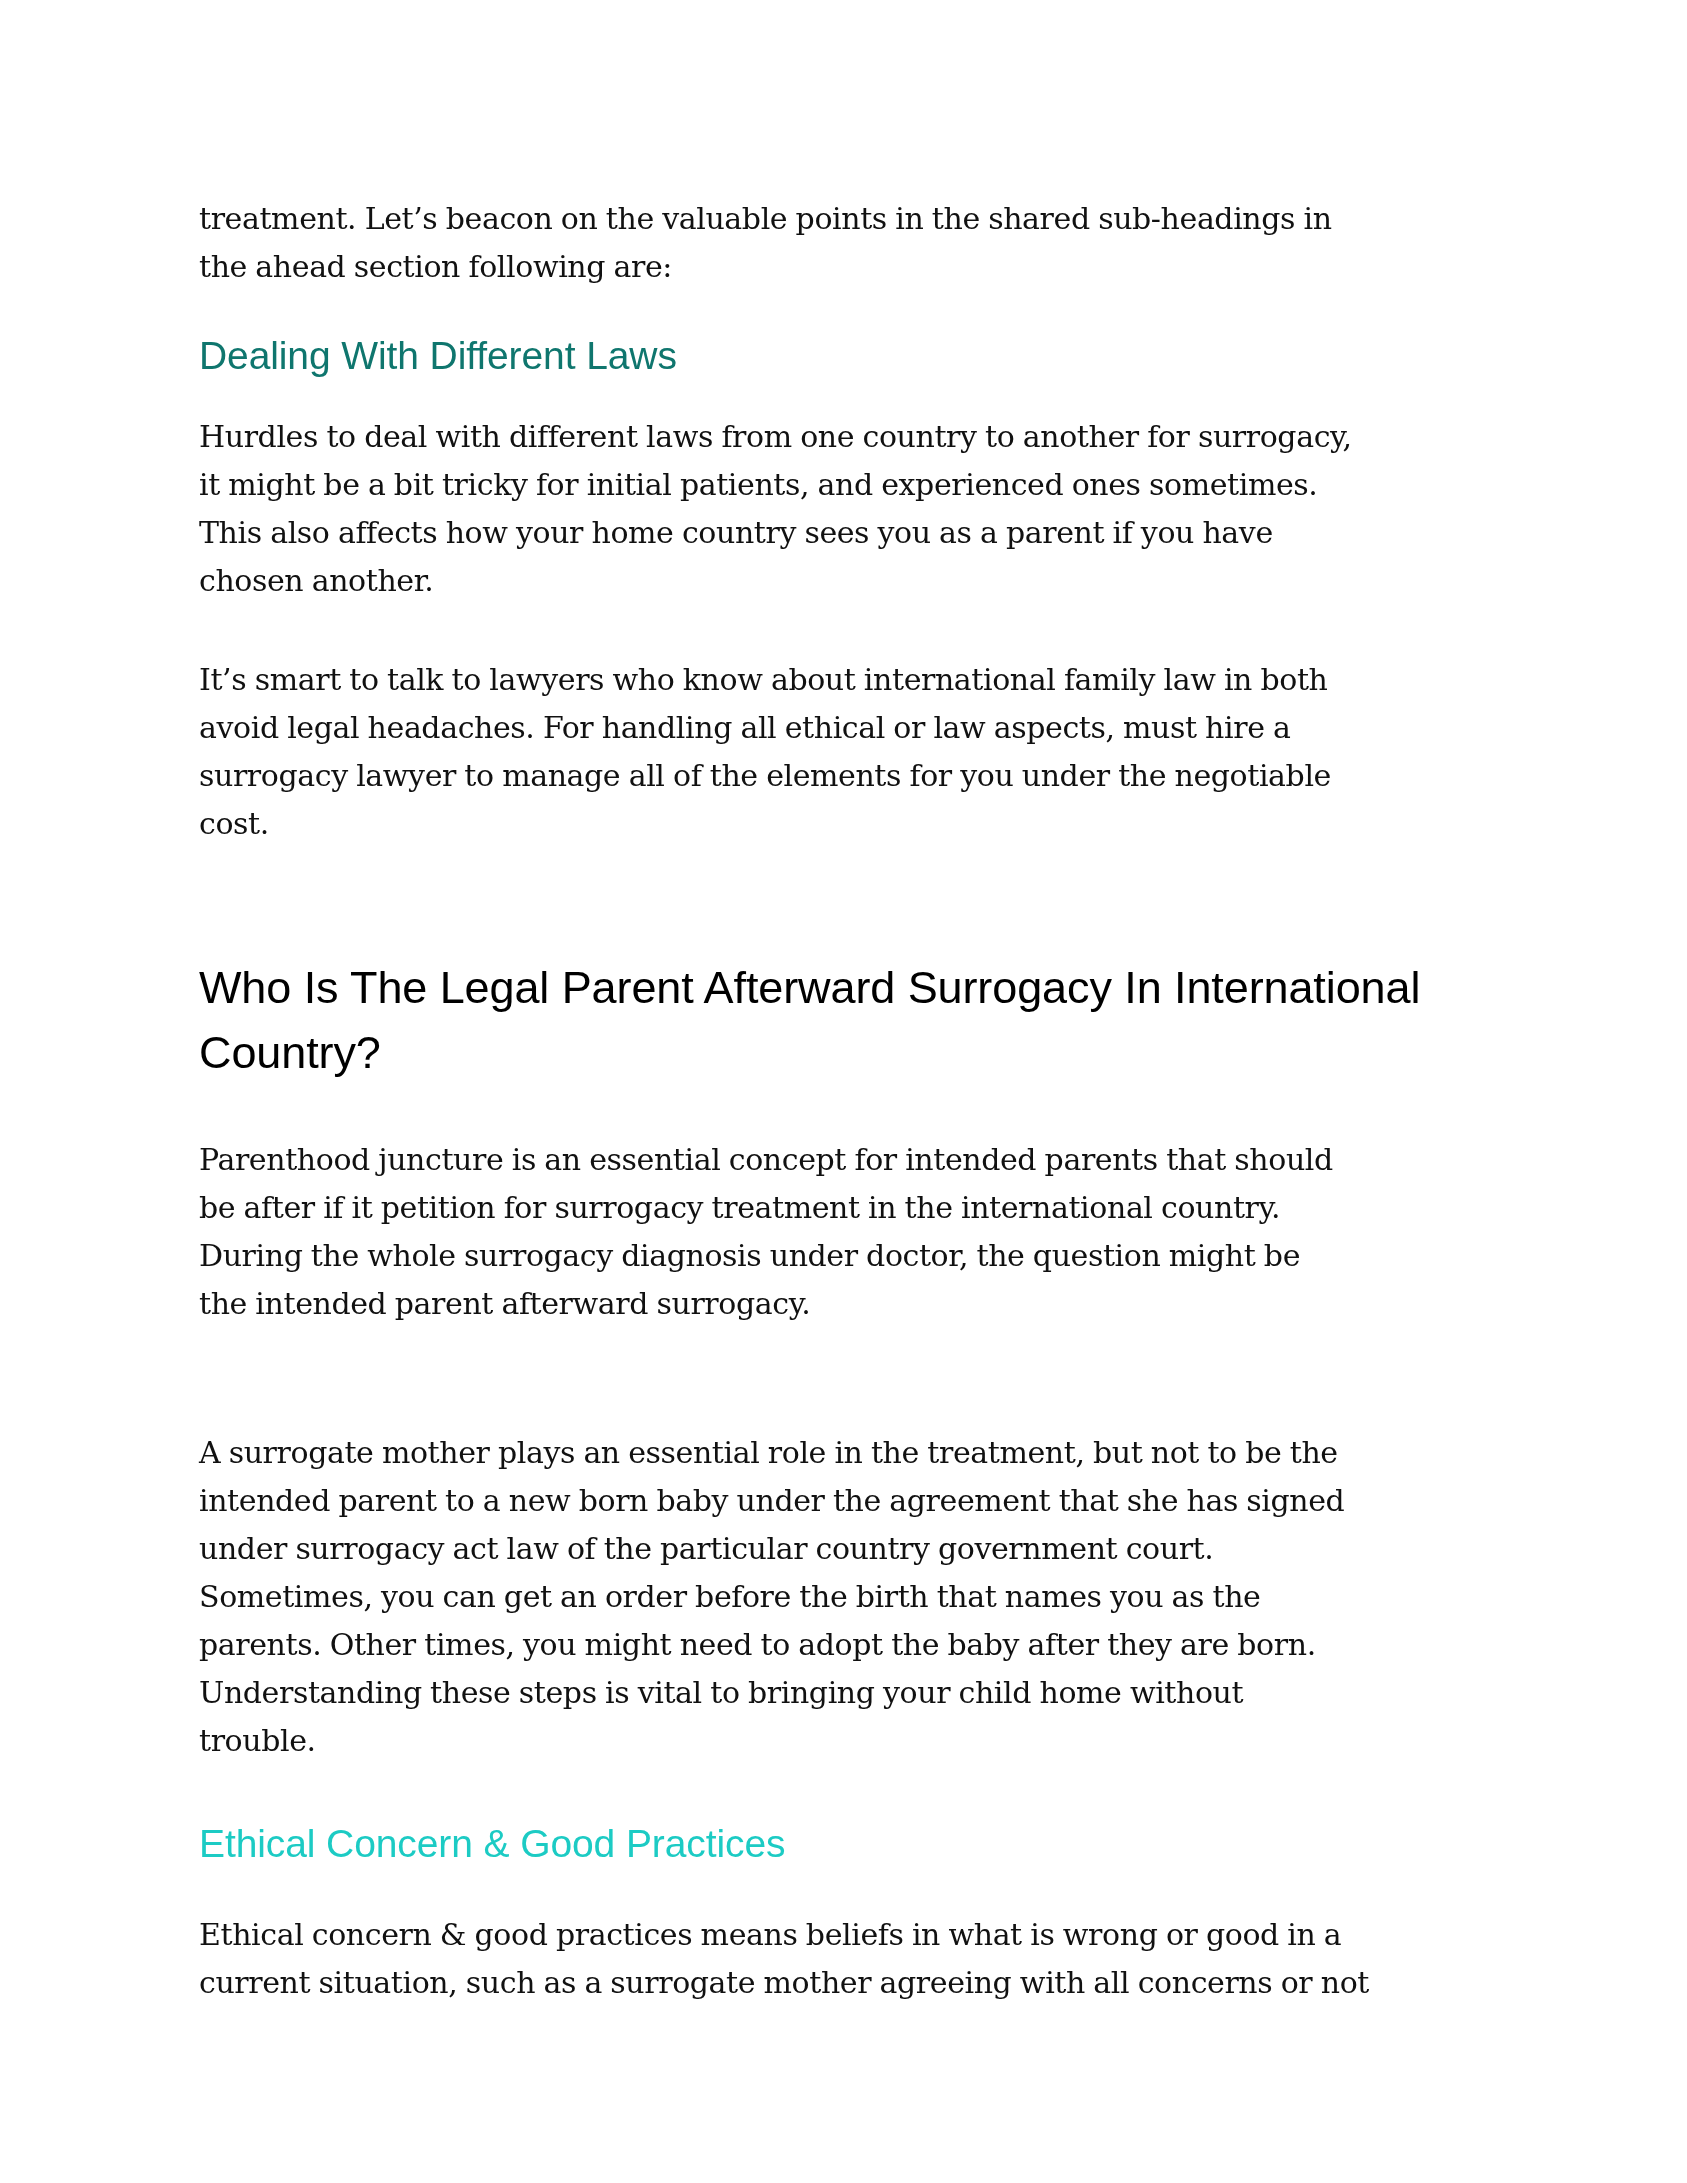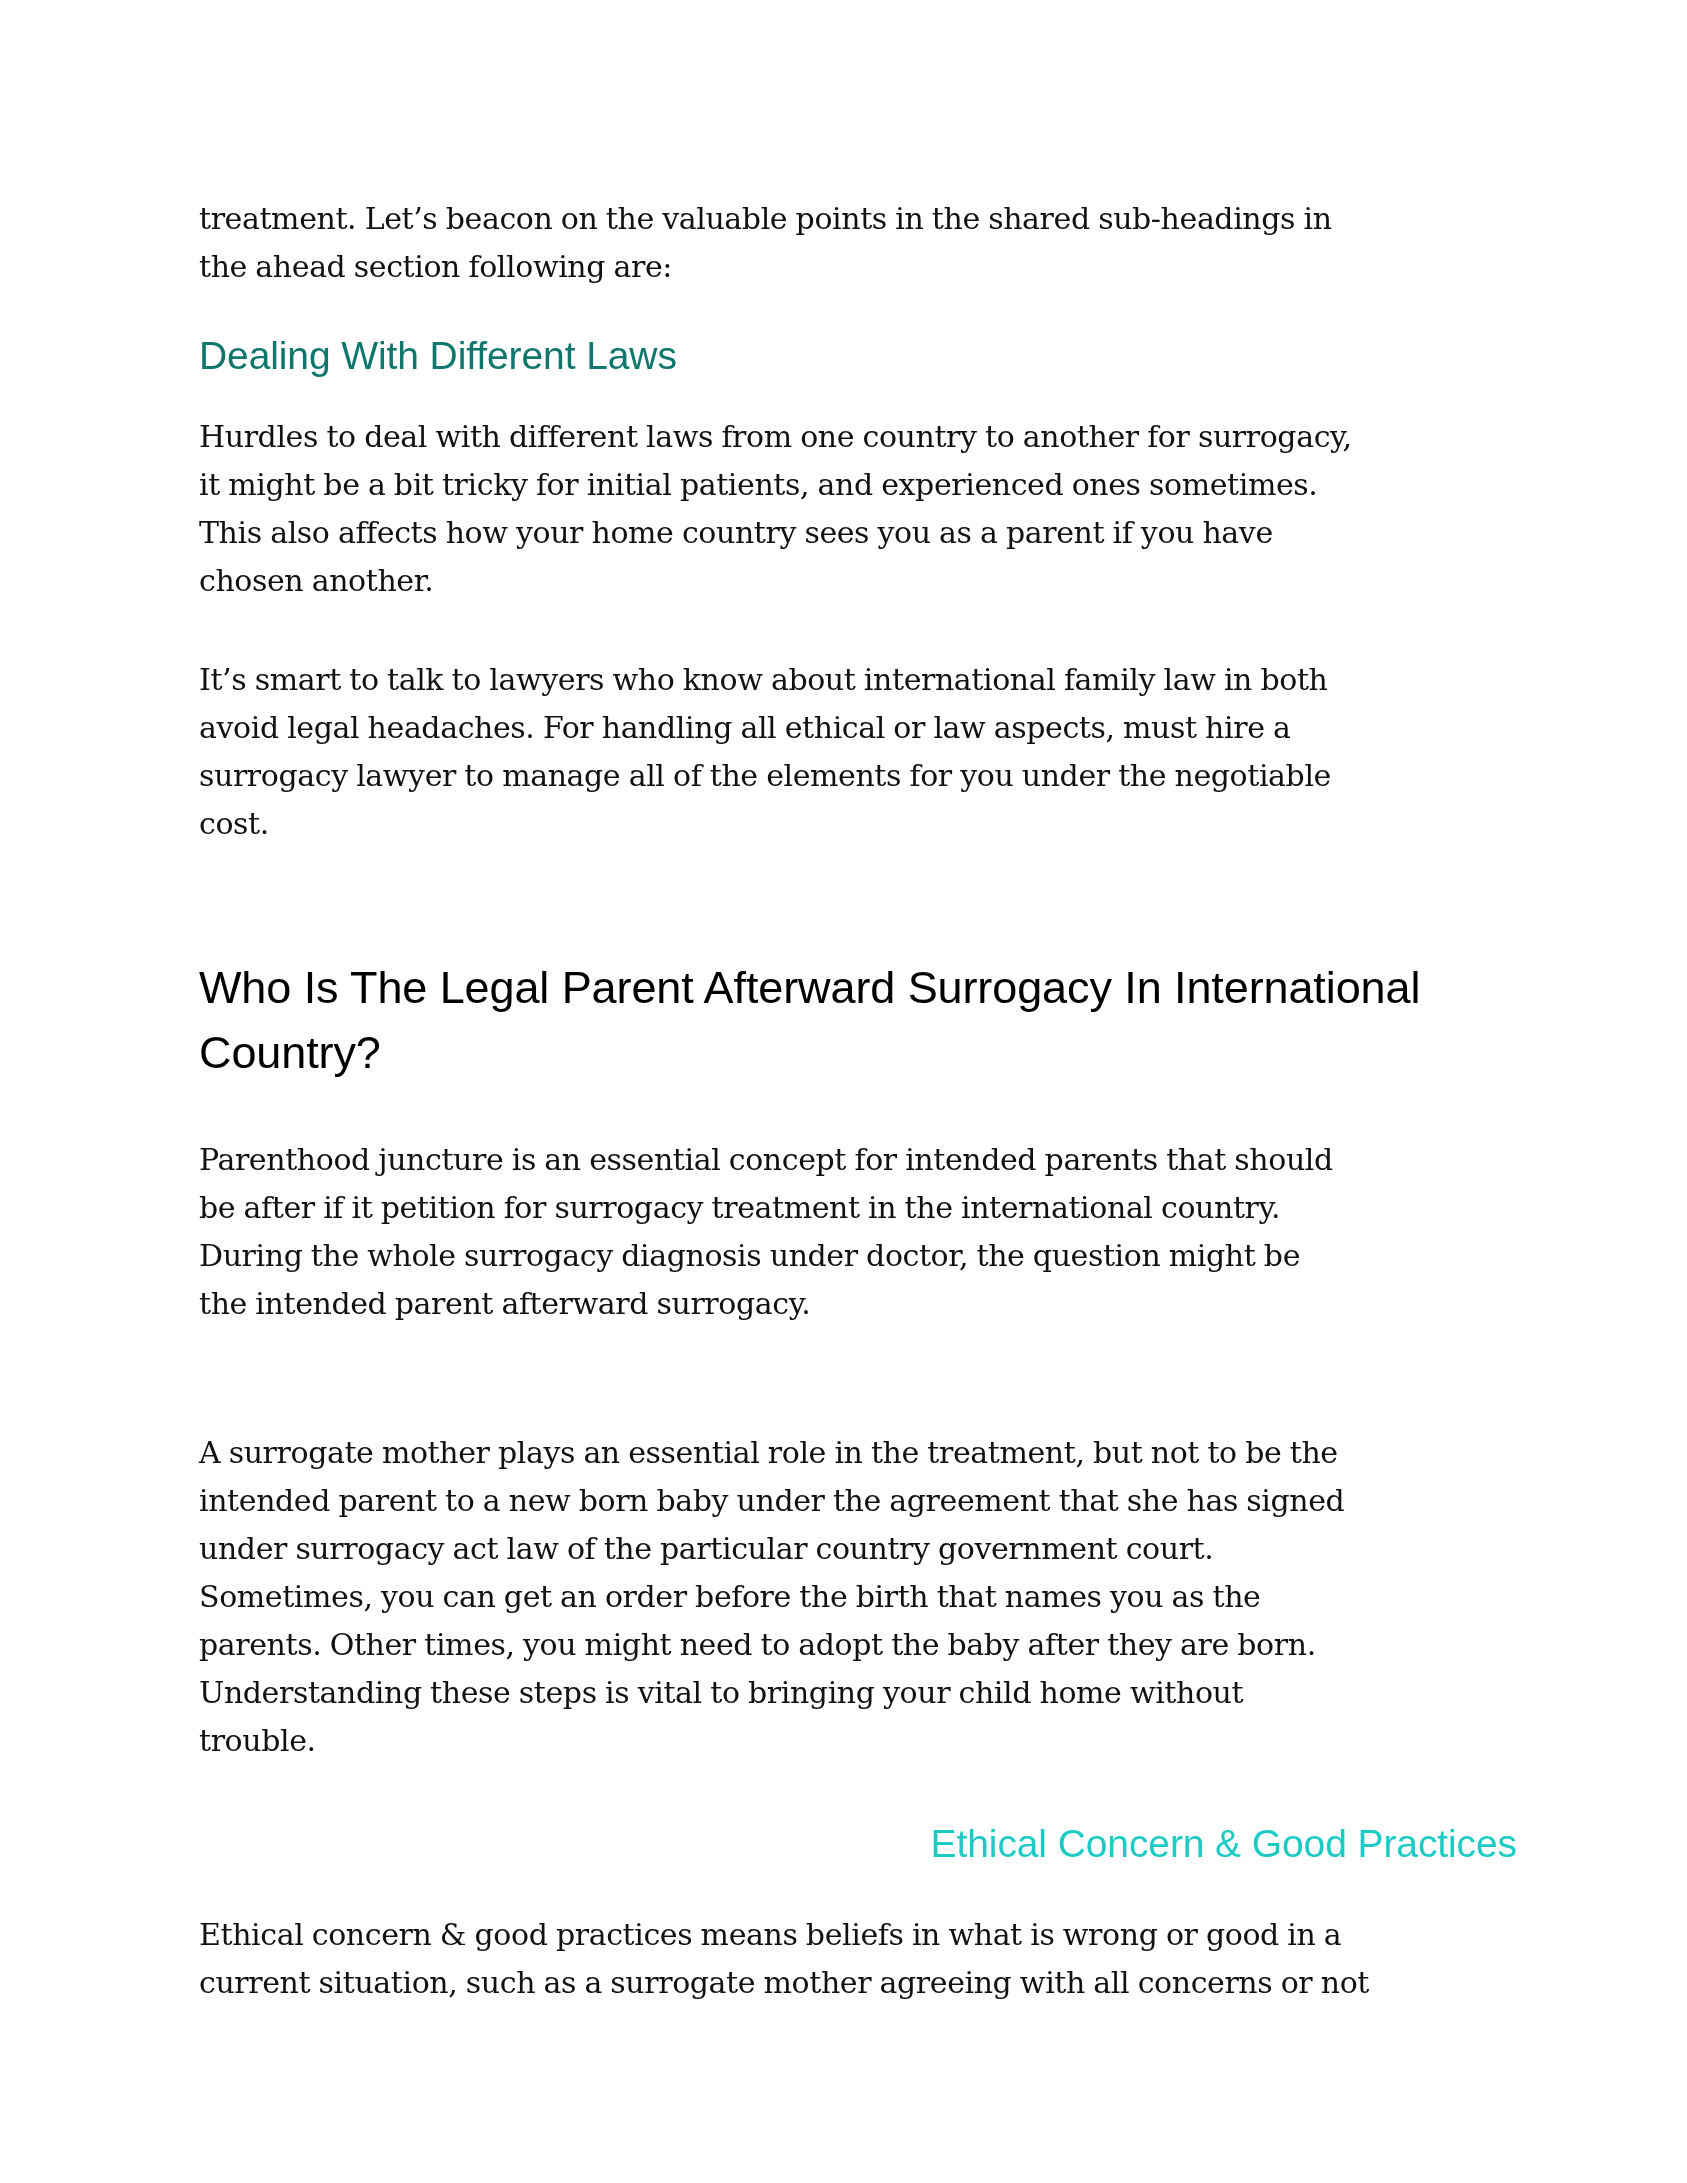--- a/index.html
+++ b/index.html
@@ -97,21 +97,21 @@
   <p class="block body-text" style="top:1429px;">
     <span class="line">A surrogate mother plays an essential role in the treatment, but not to be the</span>
     <span class="line">intended parent to a new born baby under the agreement that she has signed</span>
     <span class="line">under surrogacy act law of the particular country government court.</span>
     <span class="line">Sometimes, you can get an order before the birth that names you as the</span>
     <span class="line">parents. Other times, you might need to adopt the baby after they are born.</span>
     <span class="line">Understanding these steps is vital to bringing your child home without</span>
     <span class="line">trouble.</span>
   </p>
 
-  <h3 class="block subheading" style="top: 1819px; color: rgb(28, 203, 196); text-align: right;">Ethical Concern &amp; Good Practices</h3>
+  <h3 class="block subheading" style="top: 1819px; color: rgb(28, 203, 196);">Ethical Concern &amp; Good Practices</h3>
 
   <p class="block body-text" style="top:1889px;margin-top:22px;">
     <span class="line">Ethical concern &amp; good practices means beliefs in what is wrong or good in a</span>
     <span class="line">current situation, such as a surrogate mother agreeing with all concerns or not</span>
   </p>
 
 </div>
 
 
 </body></html>

